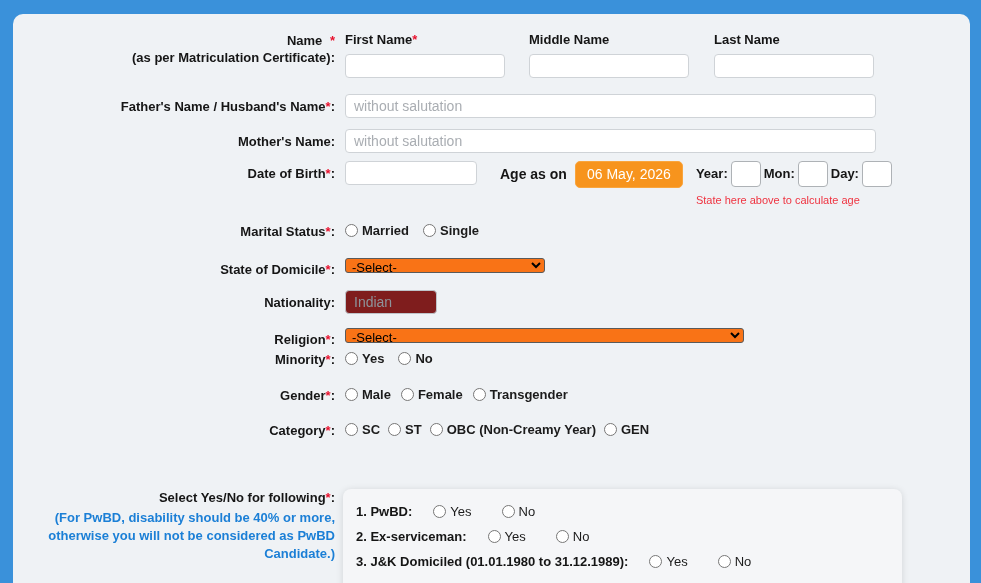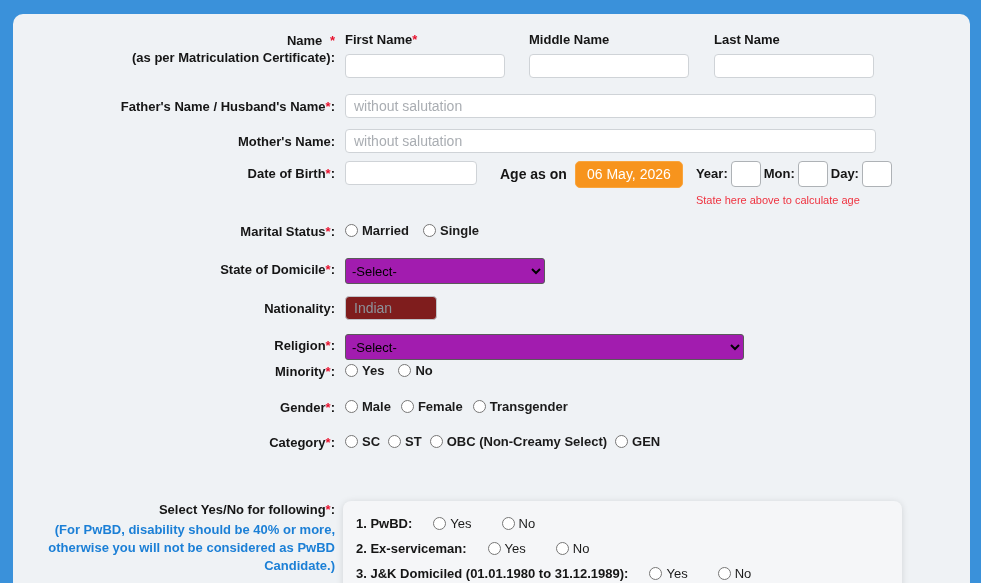--- a/index.html
+++ b/index.html
@@ -47,24 +47,24 @@
   .w160 { width: 160px; }
   .w531 { width: 531px; }
   .w132 { width: 132px; }
   .ti-disabled {
     width: 92px;
     background: #7f1d1d;
     border: 1px solid #bfc4c9;
     color: #8d939a;
   }
   .sel {
-    height: 26px;
+    height: 15px;
     border: 1px solid #5a5a5a;
     border-radius: 3px;
-    background: #a21caf;
+    background: #f97316;
     font-family: "Liberation Sans", sans-serif;
     font-size: 13px;
     color: #000;
     padding: 0 2px;
   }
   .w200 { width: 200px; }
   .w399 { width: 399px; }
   .radio-group { display: flex; align-items: center; padding-top: 3px; }
   .radio-item { display: flex; align-items: center; margin-right: 14px; cursor: pointer; }
   .radio-item input { width: 13px; height: 13px; margin-right: 4px; cursor: pointer; }
@@ -263,21 +263,21 @@
       <label class="radio-item" style="margin-right:8px">
           <input type="radio" name="category" style="">
           <span>SC</span>
         </label>
       <label class="radio-item" style="margin-right:8px">
           <input type="radio" name="category" style="">
           <span>ST</span>
         </label>
       <label class="radio-item" style="margin-right:8px">
           <input type="radio" name="category" style="">
-          <span>OBC (Non-Creamy Select)</span>
+          <span>OBC (Non-Creamy Year)</span>
         </label>
       <label class="radio-item">
           <input type="radio" name="category" style="">
           <span>GEN</span>
         </label>
     </div>
   </div>
 
   <div class="row">
     <div class="lbl">

